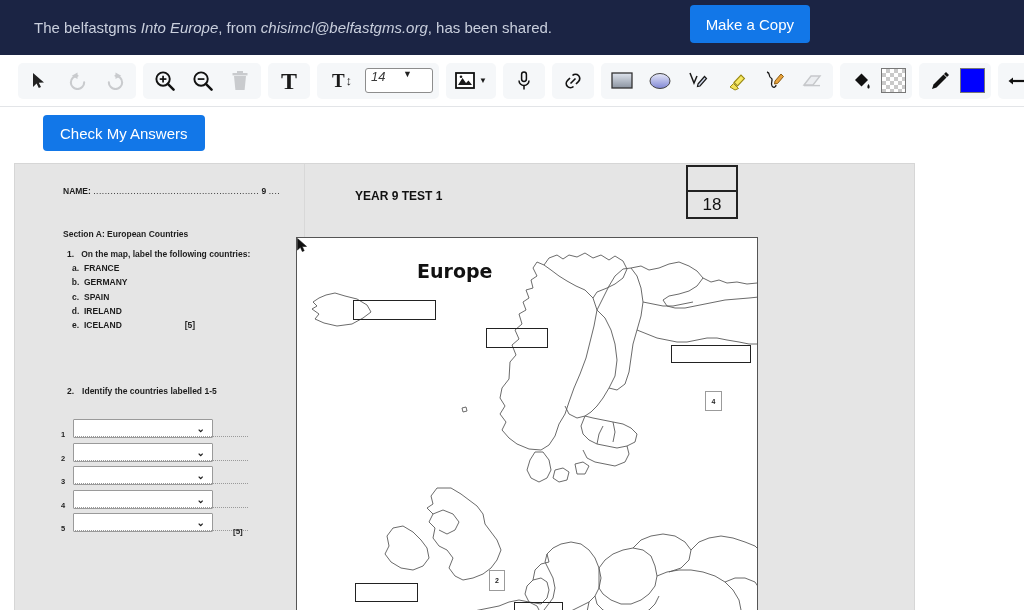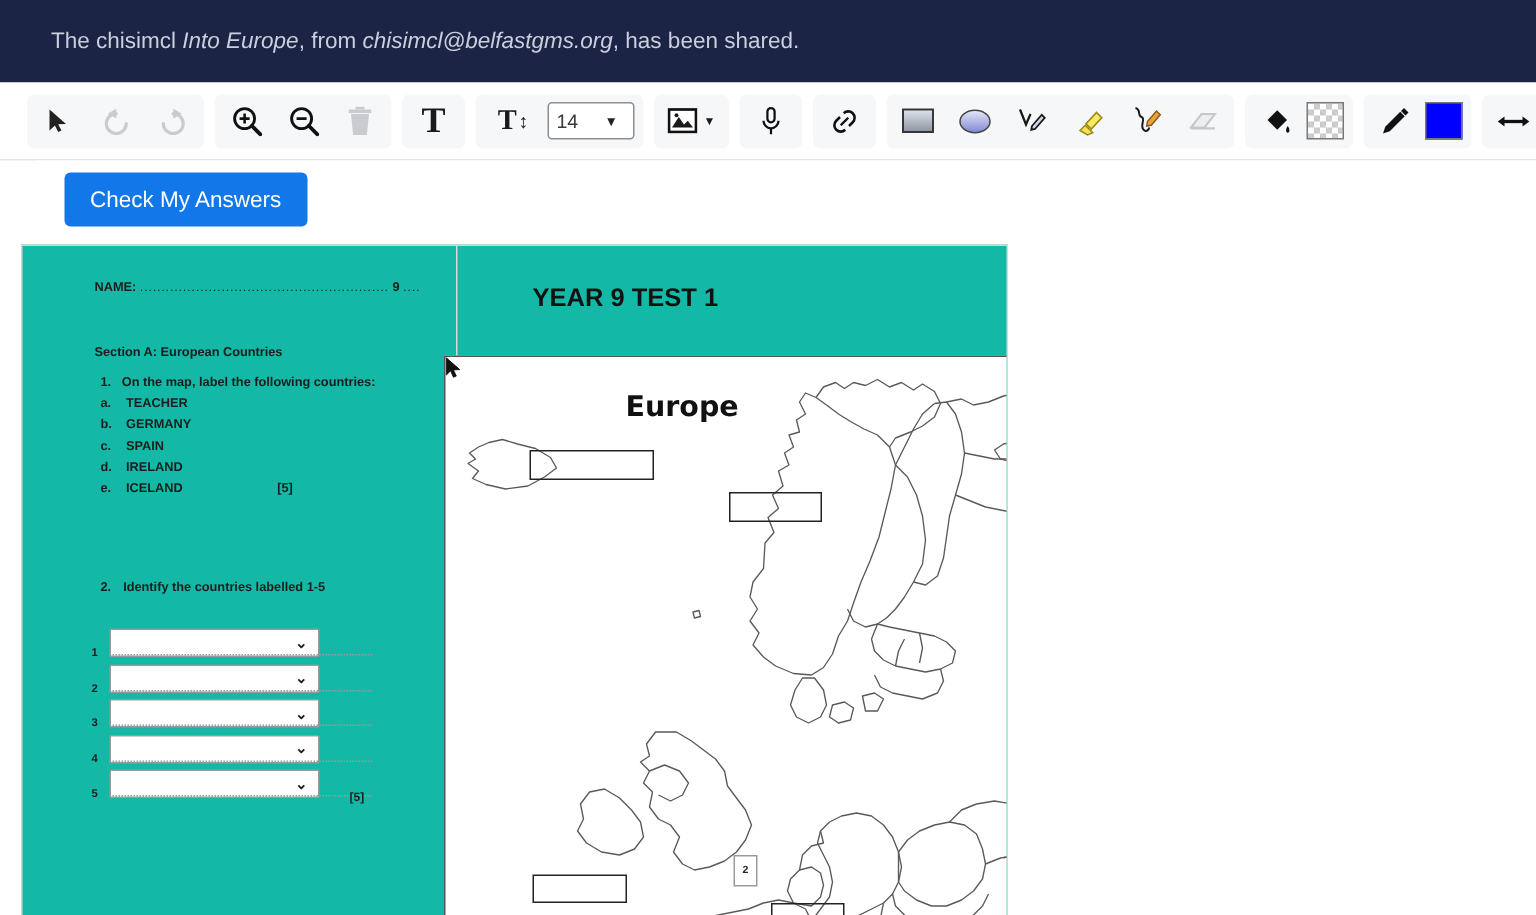--- a/index.html
+++ b/index.html
@@ -74,23 +74,23 @@
     display: flex; align-items: center; justify-content: center;
     cursor: pointer; border-radius: 4px;
     color: #1a1a1a; font-size: 19px; line-height: 1;
     user-select: none;
   }
   .tbtn.dim { color: #c6c8cb; }
   .tbtn.wide { width: 46px; }
   .sizebox {
     height: 23px; min-width: 41px;
     border: 1px solid #8d8d8d; border-radius: 3px;
-    background: #fff; display: flex; align-items: center;
-    justify-content: space-between; padding: 0 10px 0 5px;
-    font-size: 13px; color: #3a3a3a; margin-right: 4px; cursor: pointer;
+    background: #fff; display: flex; 
+    justify-content: space-between; padding: 0 20px 0 5px;
+    font-size: 13px; color: #3a3a3a; margin-right: 4px; cursor: pointer; font-style: italic;
   }
   .sizebox .cv { font-size: 9px; margin-left: 3px; color: #222; }
   .swatch {
     width: 23px; height: 23px; border: 1px solid #777;
     margin-left: 1px; margin-right: 4px;
   }
   .swatch.checker {
     background-image:
       linear-gradient(45deg,#c9c9c9 25%,transparent 25%,transparent 75%,#c9c9c9 75%),
       linear-gradient(45deg,#c9c9c9 25%,transparent 25%,transparent 75%,#c9c9c9 75%);
@@ -102,36 +102,37 @@
   .actionrow { position: absolute; left: 0; top: 107px; width: 1024px; height: 52px; background:#fff;margin-left:23px; }
   .check-btn {
     position: absolute; left: 20px; top: 8px;
     background: #1277e8; color: #fff; border: none; border-radius: 4px;
     height: 36px; padding: 0 17px; font-size: 15px; cursor: pointer;
     font-family: "Liberation Sans", sans-serif;
   }
   
   .page {
     position: absolute; left: 14px; top: 163px;
-    width: 658px; height: 447px;
-    background: #14b8a6;
+    width: 901px; height: 447px;
+    background: #e5e5e5;
     border: 1px solid #d6d6d6;
     border-bottom: none;
     box-sizing: border-box;
     overflow: hidden;
     font-family: "Liberation Sans", sans-serif;
+    text-align: center;
   }
   .ws-name {
     position: absolute; left: 48px; top: 22px;
     font-size: 8.5px; font-weight: 700; color: #1d1d1d; white-space: nowrap;
   }
   .ws-name .dots { letter-spacing: .5px; font-weight: 400; }
   .ws-title {
     position: absolute; left: 340px; top: 25px;
-    font-size: 17px; font-weight: 700; color: #111;
+    font-size: 12px; font-weight: 700; color: #111;
   }
   .markbox {
     position: absolute; left: 671px; top: 1px;
     width: 52px; height: 54px;
     border: 2px solid #222; box-sizing: border-box;
   }
   .markbox .top { height: 50%; border-bottom: 2px solid #222; box-sizing: border-box; }
   .markbox .bot {
     height: 50%; display: flex; align-items: center; justify-content: center;
     font-size: 17px; color: #111;
@@ -201,21 +202,22 @@
     box-sizing: border-box; background: #fff;
     display: flex; align-items: center; justify-content: center;
     font-size: 7px; font-weight: 700; color: #222;
   }
   .cursor-arrow { position: absolute; left: 206px; top: 98px; }
 </style>
 </head>
 <body>
 
 <div class="appbar">
-  <div class="share-msg"><span>The chisimcl </span><i>Into Europe</i><span>, from </span><i>chisimcl@belfastgms.org</i><span>, has been shared.</span></div>
+  <div class="share-msg"><span>The belfastgms </span><i>Into Europe</i><span>, from </span><i>chisimcl@belfastgms.org</i><span>, has been shared.</span></div>
+  <button class="make-copy">Make a Copy</button>
 </div>
 
 <div class="toolbar">
 
   <div class="tgroup">
     <div class="tbtn">
       <svg width="14" height="16" viewBox="0 0 14 16">
           <path d="M1 0 L1 14 L4.6 10.6 L6.8 15 L9 14 L6.8 9.8 L12 9.6 Z" fill="#222"></path>
         </svg>
     </div>
@@ -413,21 +415,21 @@
   <div class="sectionA">Section A: European Countries</div>
 
   <div class="q1">
     <div class="qline">
       <span>1.</span>&nbsp;&nbsp;
       <span>On the map, label the following countries:</span>
     </div>
     <ul>
       <li>
           <span class="ltr">a.</span>
-          <span>TEACHER</span>
+          <span>FRANCE</span>
           <span class="mk"></span>
         </li>
       <li>
           <span class="ltr">b.</span>
           <span>GERMANY</span>
           <span class="mk"></span>
         </li>
       <li>
           <span class="ltr">c.</span>
           <span>SPAIN</span>

